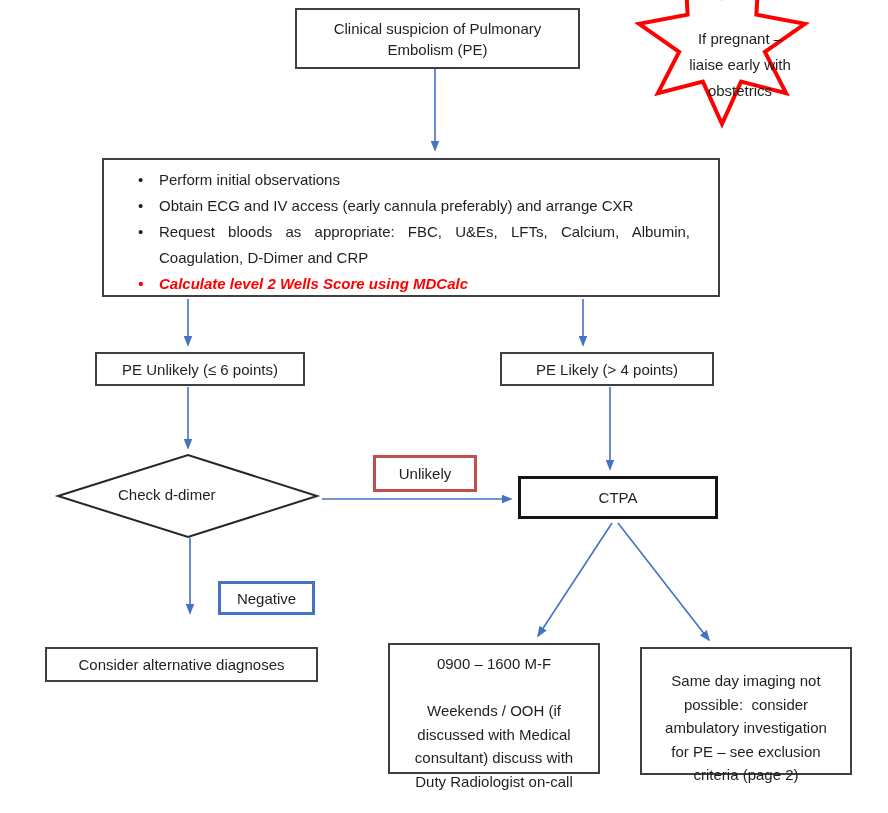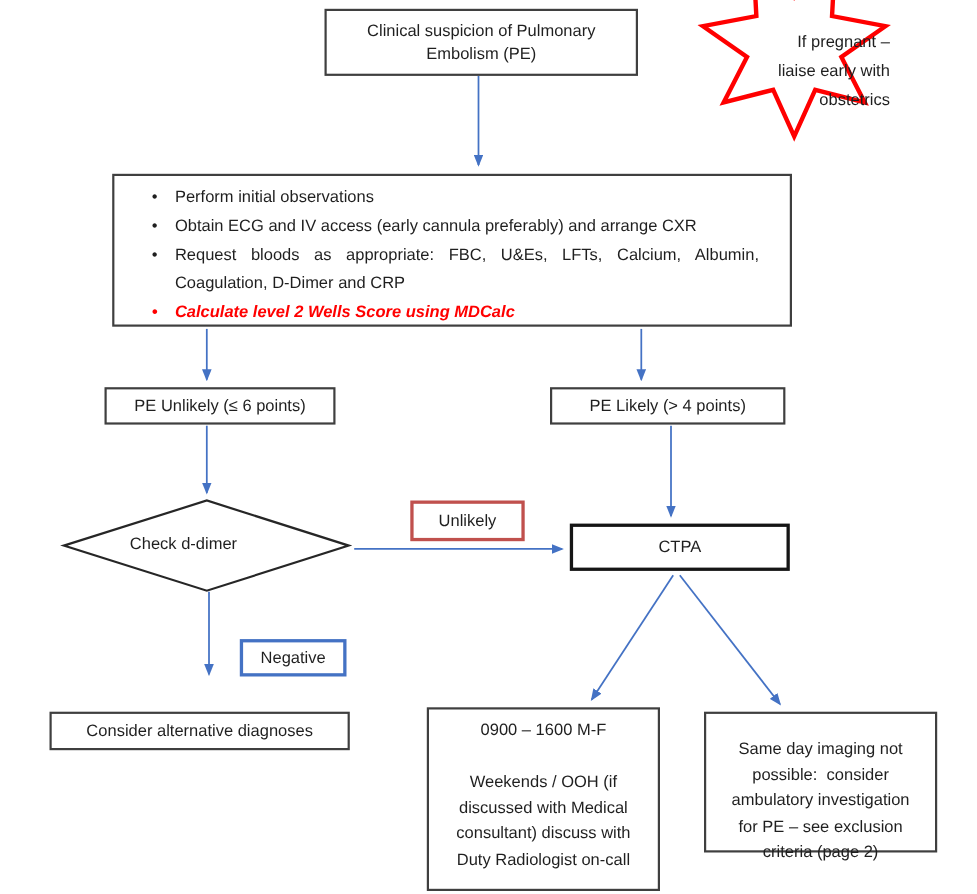--- a/index.html
+++ b/index.html
@@ -36,26 +36,26 @@
 
   #ddimer-label  { left:118px; top:486px; width:144px; text-align:left; }
 
   #positive-box  { left:373px; top:455px; width:104px; height:37px;
                    border:3px solid var(--positive-red, #C0504D); }
   #negative-box  { left:218px; top:581px; width:97px;  height:34px;
                    border:3px solid var(--negative-blue, #4472C4); }
   #ctpa-box      { left:518px; top:476px; width:200px; height:43px; border:3px solid #151515; }
   #alt-box       { left:45px;  top:620px; width:273px; height:35px;margin-top:27px; }
 
-  #radiology-box { left:388px; top:643px; width:212px; height:167px;
+  #radiology-box { left:388px; top:643px; width:212px; height:131px;
                    line-height:23.5px; align-items:flex-start; padding-top:7px; }
   #sameday-box   { left:640px; top:647px; width:212px; height:128px;
                    line-height:23.5px; align-items:flex-start; padding-top:20px; }
 
-  #star-label    { left:671px; top:26px; width:138px; text-align:right; line-height:26px; }
+  #star-label    { left:671px; top:26px; width:138px; text-align:center; line-height:26px; }
 </style>
 </head>
 <body>
 
 <div class="canvas">
 
   <svg class="layer">
     <defs>
       <marker id="ah" viewBox="0 0 10 8" markerWidth="11" markerHeight="9" refX="8.5" refY="4" orient="auto" markerUnits="userSpaceOnUse">
         <path class="ah-path" d="M0,0 L10,4 L0,8 Z"></path>

